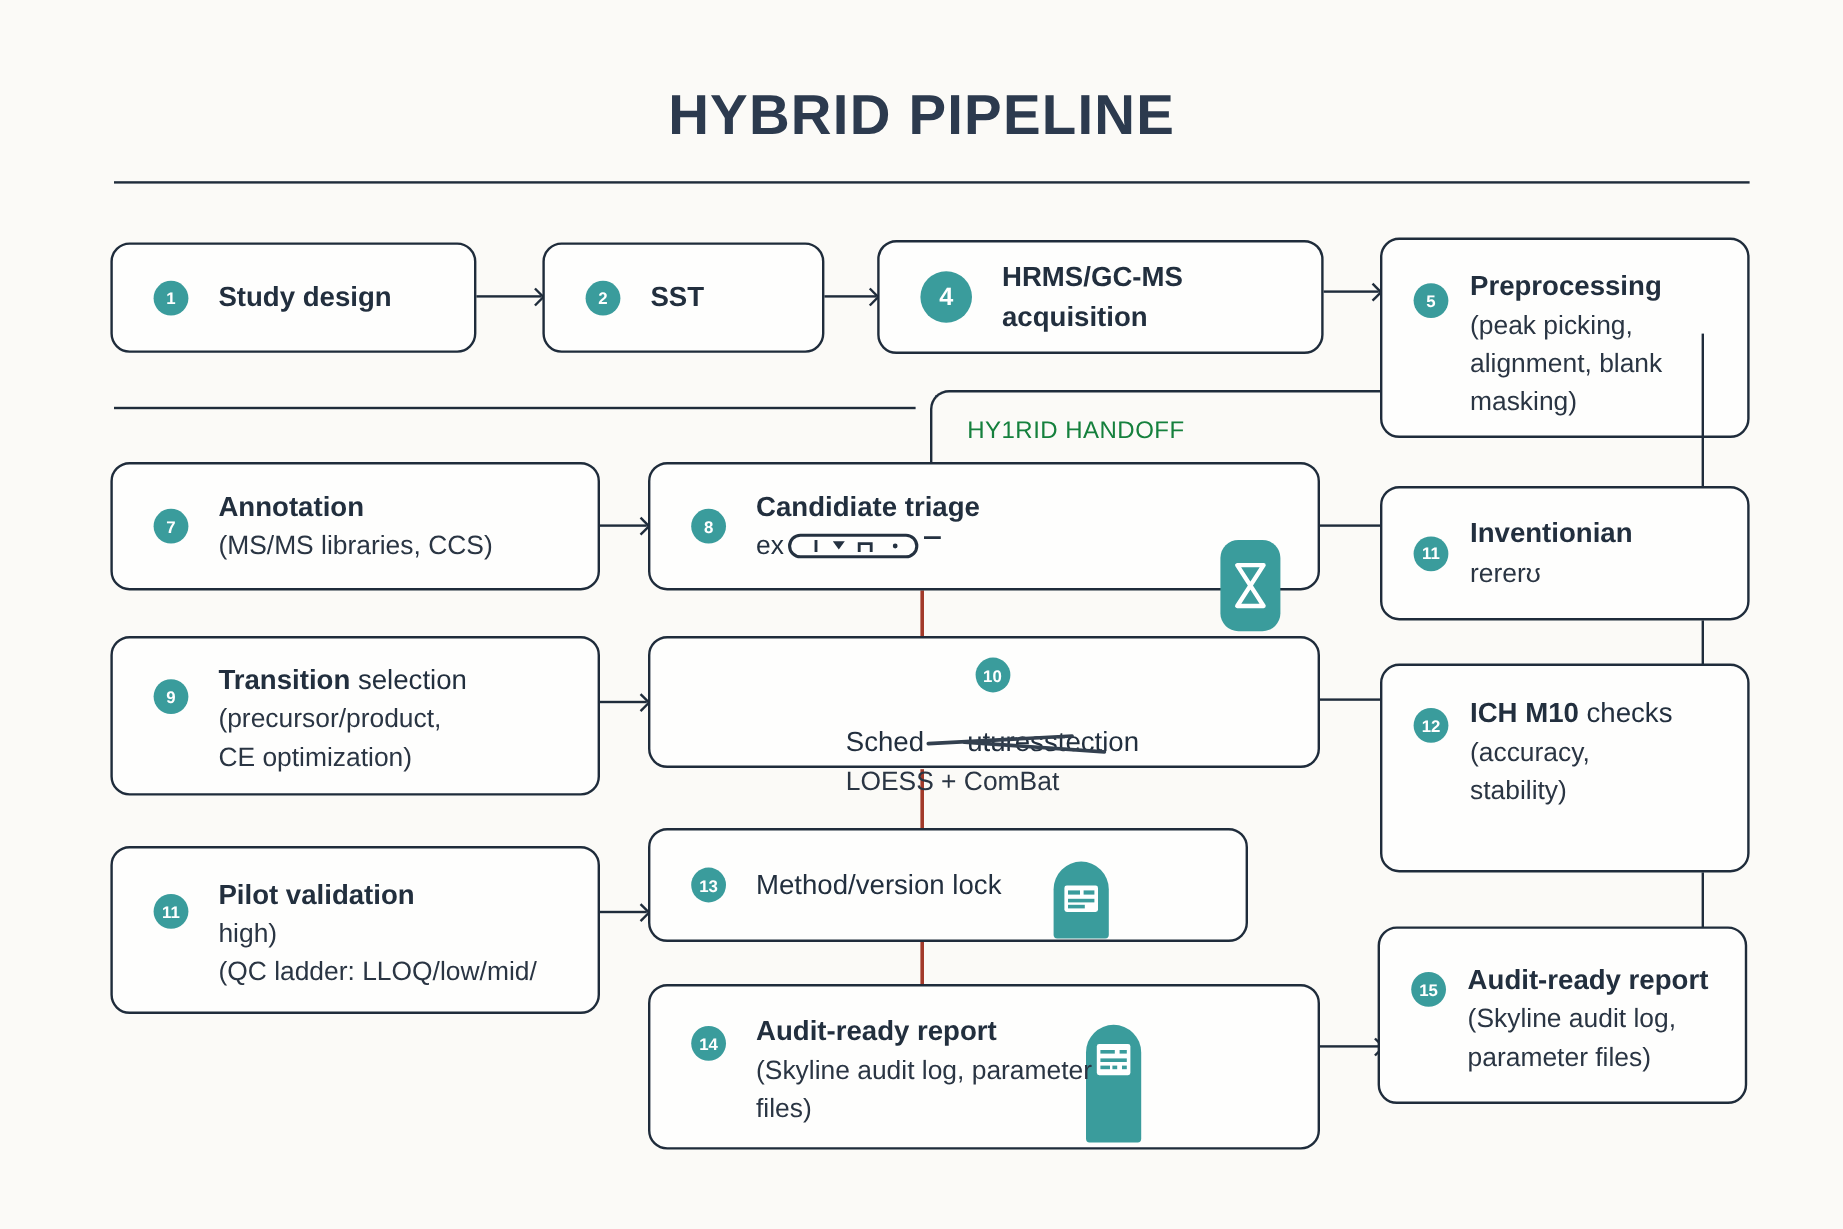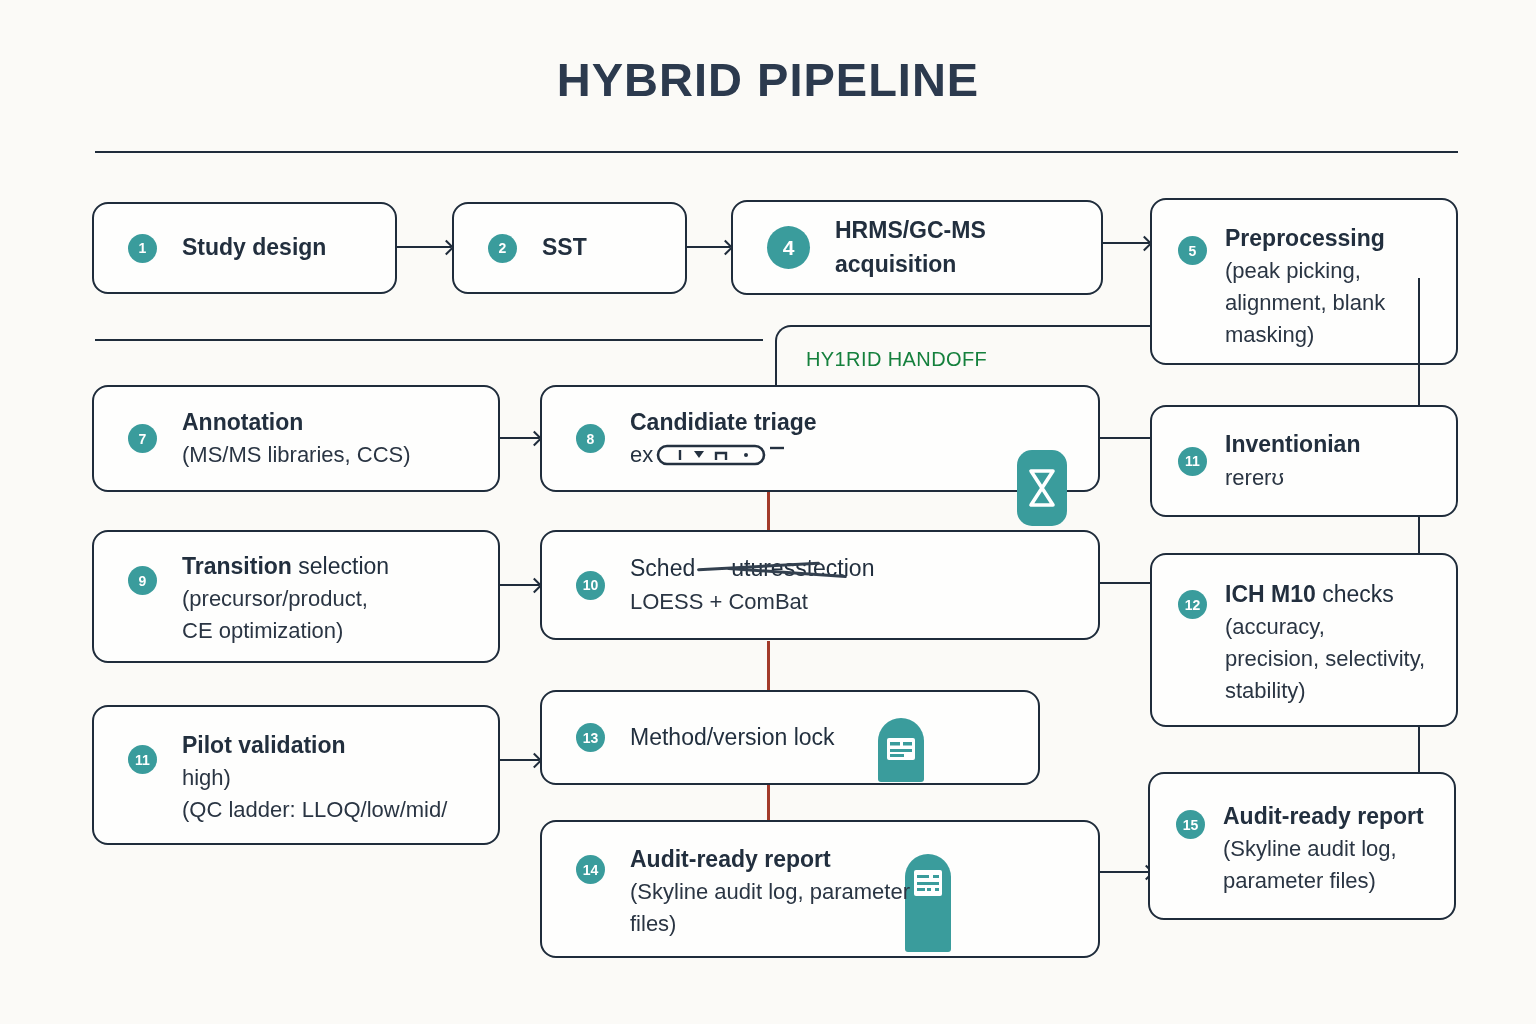--- a/index.html
+++ b/index.html
@@ -3,21 +3,21 @@
 <meta charset="utf-8">
 <style>
   html,body{margin:0;padding:0;}
   body{
     width:1536px;height:1024px;position:relative;overflow:hidden;
     background:#fbfaf7;
     font-family:"Liberation Sans","DejaVu Sans",sans-serif;
     color:#26313f;
   }
   .page-title{
-    position:absolute;left:0;right:0;top:52px;margin:0;
+    position:absolute;left:0;right:0;top:52px;margin:16px;
     text-align:center;font-size:47px;font-weight:800;letter-spacing:1px;
     color:#2c3a4e;
   }
   
   .hline{position:absolute;height:2px;background:#1f2c3b;}
   .vline{position:absolute;width:2px;background:#1f2c3b;}
   .vred{position:absolute;width:2.5px;background:#a23a2a;}
   .divider-top{left:95px;top:151px;width:1363px;}
   .divider-mid{left:95px;top:339px;width:668px;}
   .conn-8-11{left:1099px;top:437px;width:53px;}
@@ -71,21 +71,21 @@
   .nsub{font-size:22px;font-weight:400;color:#2a3543;}
   
   .n1 {left:92px; top:202px; width:305px; height:92px;}
   .n2 {left:452px;top:202px; width:235px; height:92px;}
   .n4 {left:731px;top:200px; width:372px; height:95px;}
   .n5 {left:1150px;top:198px;width:308px; height:167px;padding:22px 14px 16px 26px;gap:18px;}
   .n7 {left:92px; top:385px; width:408px; height:107px;}
   .n8 {left:540px;top:385px; width:560px; height:107px;}
   .n11r{left:1150px;top:405px;width:308px;height:112px;padding-left:26px;gap:18px;}
   .n9 {left:92px; top:530px; width:408px; height:133px;padding-top:18px;}
-  .n10{left:540px;top:530px; width:560px; height:110px;}
+  .n10{left:540px;top:530px; width:560px; height:110px;flex-direction:column;}
   .n12{left:1150px;top:553px;width:308px;height:174px;padding:23px 12px 16px 26px;gap:18px;}
   .n11l{left:92px;top:705px; width:408px; height:140px;padding-top:22px;}
   .n13{left:540px;top:690px; width:500px; height:95px;}
   .n14{left:540px;top:820px; width:560px; height:138px;padding-top:21px;}
   .n15{left:1148px;top:772px;width:308px;height:148px;padding:26px 14px 16px 26px;gap:18px;}
   .n5 .badge{margin-top:14px;}
   .n9 .badge{margin-top:16px;}
   .n11l .badge{margin-top:16px;}
   .n12 .badge{margin-top:12px;}
   .n14 .badge{margin-top:12px;}
@@ -226,21 +226,20 @@
     <div class="ntitle" style="font-weight:400;"><span>Sched</span><span class="strike">uturess</span><span>tection</span></div>
     <div class="nsub">LOESS + ComBat</div>
   </div>
 </div>
 
 <div class="node n12 top">
   <span class="badge">12</span>
   <div class="ntext">
     <div class="ntitle"><span>ICH M10</span><span class="light"> checks</span></div>
     <div class="nsub">(accuracy,</div>
-    <div class="nsub">precision, selectivity,</div>
     <div class="nsub">stability)</div>
   </div>
 </div>
 
 <div class="node n11l top">
   <span class="badge">11</span>
   <div class="ntext">
     <div class="ntitle">Pilot validation</div>
     <div class="nsub">high)</div>
     <div class="nsub">(QC ladder: LLOQ/low/mid/</div>

